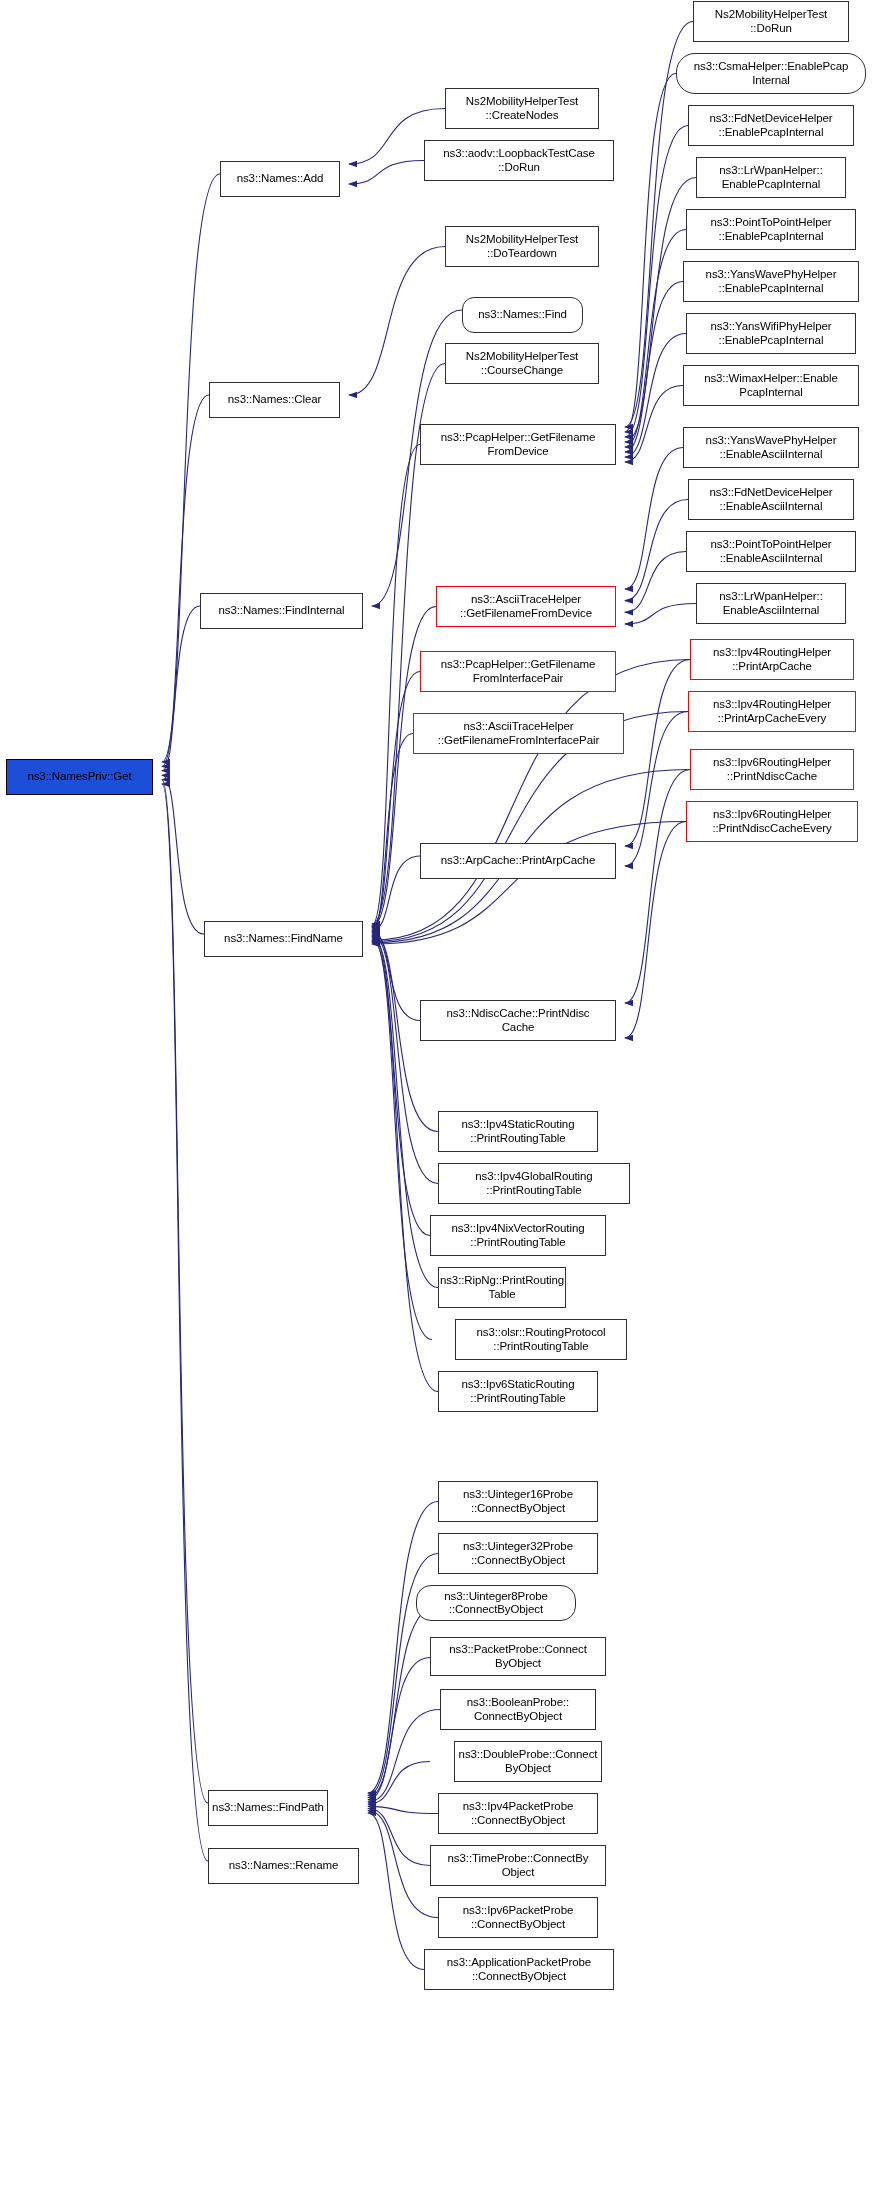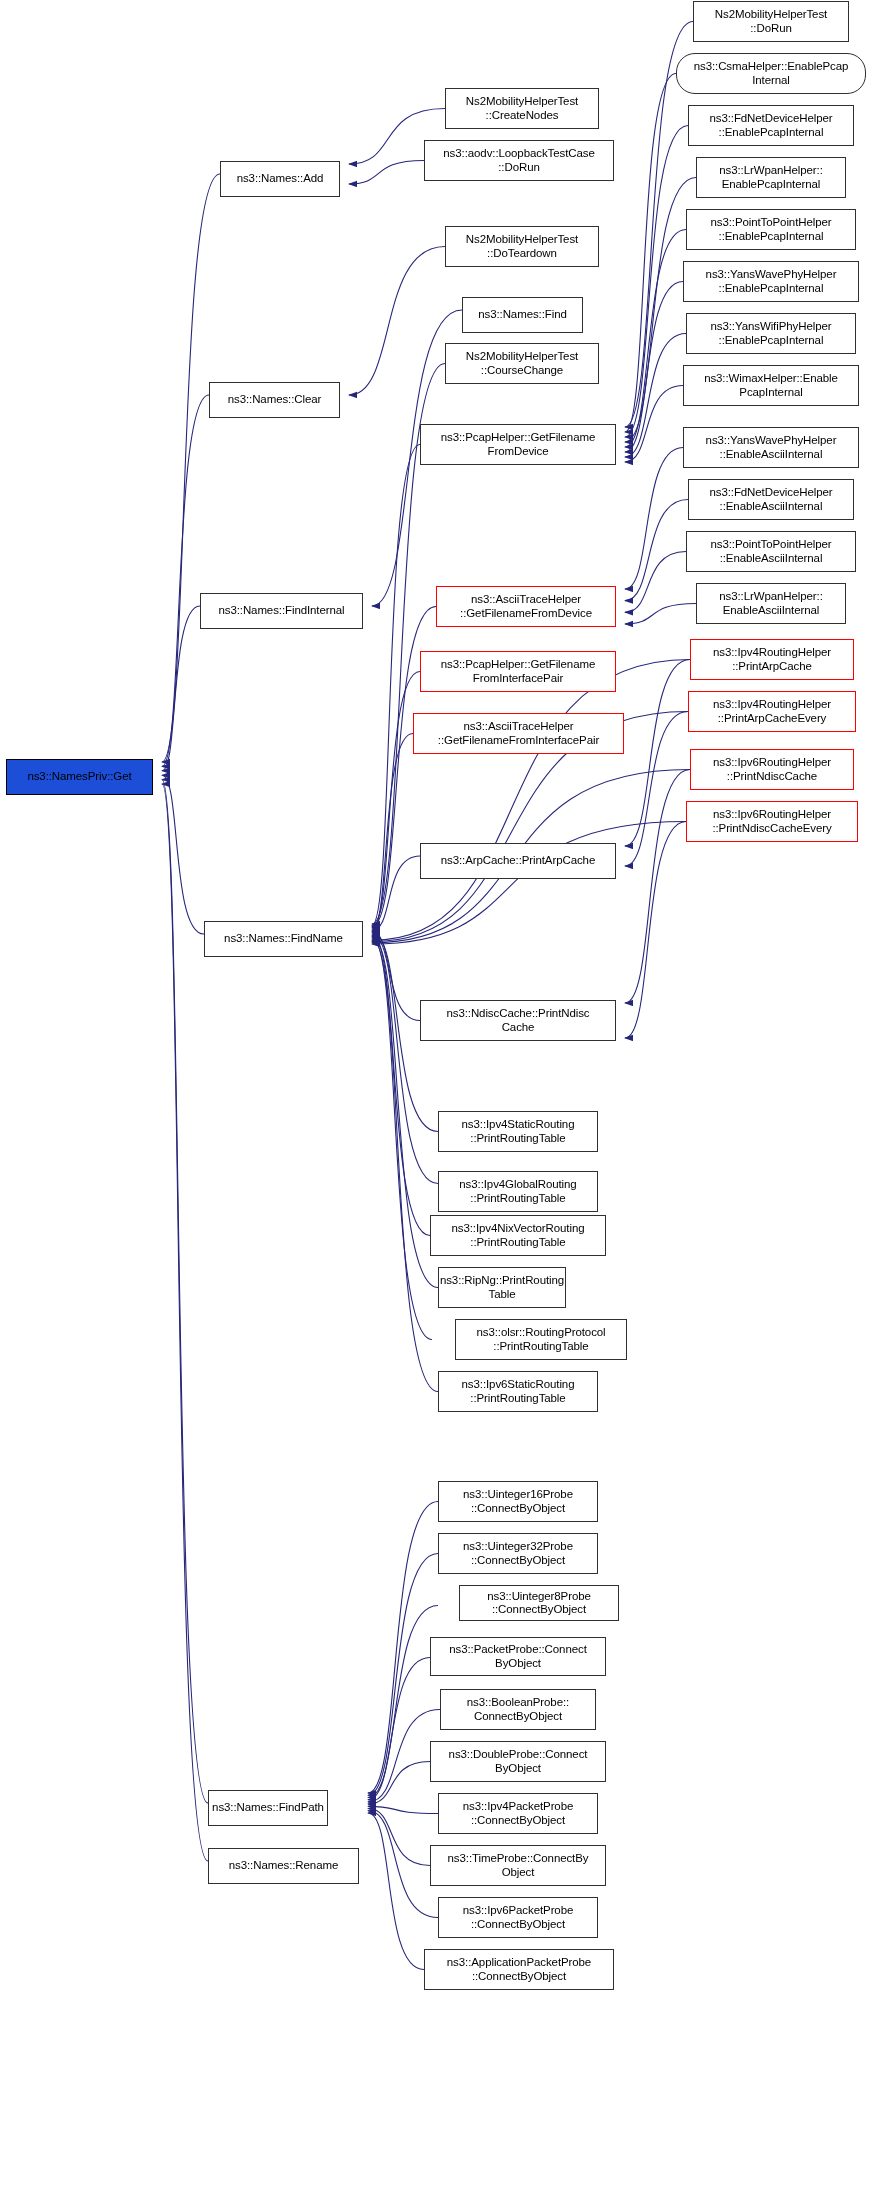--- a/index.html
+++ b/index.html
@@ -122,57 +122,57 @@
       <div class="node" style="left: 200px; top: 593px; width: 163px; height: 26px;">ns3::Names::FindInternal</div>
       <div class="node" style="left: 204px; top: 921px; width: 159px; height: 26px;">ns3::Names::FindName</div>
       <div class="node" style="left: 208px; top: 1790px; width: 120px; height: 26px;">ns3::Names::FindPath</div>
       <div class="node" style="left: 208px; top: 1848px; width: 151px; height: 26px;">ns3::Names::Rename</div>
       <div class="node" style="left: 445px; top: 88px; width: 154px; height: 41px;">Ns2MobilityHelperTest
 ::CreateNodes</div>
       <div class="node" style="left: 424px; top: 140px; width: 190px; height: 41px;">ns3::aodv::LoopbackTestCase
 ::DoRun</div>
       <div class="node" style="left: 445px; top: 226px; width: 154px; height: 41px;">Ns2MobilityHelperTest
 ::DoTeardown</div>
-      <div class="node" style="left: 462px; top: 297px; width: 121px; height: 26px;">ns3::Names::Find</div>
+      <div class="node" style="left: 462px; top: 297px; width: 121px; height: 26px; border-radius: 12px;">ns3::Names::Find</div>
       <div class="node" style="left: 445px; top: 343px; width: 154px; height: 41px;">Ns2MobilityHelperTest
 ::CourseChange</div>
       <div class="node" style="left: 420px; top: 424px; width: 196px; height: 41px;">ns3::PcapHelper::GetFilename
 FromDevice</div>
       <div class="node red" style="left: 436px; top: 586px; width: 180px; height: 41px;">ns3::AsciiTraceHelper
 ::GetFilenameFromDevice</div>
       <div class="node red" style="left: 420px; top: 651px; width: 196px; height: 41px;">ns3::PcapHelper::GetFilename
 FromInterfacePair</div>
       <div class="node red" style="left: 413px; top: 713px; width: 211px; height: 41px;">ns3::AsciiTraceHelper
 ::GetFilenameFromInterfacePair</div>
       <div class="node" style="left: 420px; top: 843px; width: 196px; height: 26px;">ns3::ArpCache::PrintArpCache</div>
       <div class="node" style="left: 420px; top: 1000px; width: 196px; height: 41px;">ns3::NdiscCache::PrintNdisc
 Cache</div>
       <div class="node" style="left: 438px; top: 1111px; width: 160px; height: 41px;">ns3::Ipv4StaticRouting
 ::PrintRoutingTable</div>
-      <div class="node" style="left: 438px; top: 1163px; width: 160px; height: 41px; margin-top: 8px;">ns3::Ipv4GlobalRouting
+      <div class="node" style="left: 438px; top: 1163px; width: 192px; height: 41px;">ns3::Ipv4GlobalRouting
 ::PrintRoutingTable</div>
       <div class="node" style="left: 430px; top: 1215px; width: 176px; height: 41px;">ns3::Ipv4NixVectorRouting
 ::PrintRoutingTable</div>
       <div class="node" style="left: 438px; top: 1267px; width: 128px; height: 41px;">ns3::RipNg::PrintRouting
 Table</div>
       <div class="node" style="left: 432px; top: 1319px; width: 172px; height: 41px; margin-left: 23px;">ns3::olsr::RoutingProtocol
 ::PrintRoutingTable</div>
       <div class="node" style="left: 438px; top: 1371px; width: 160px; height: 41px;">ns3::Ipv6StaticRouting
 ::PrintRoutingTable</div>
       <div class="node" style="left: 438px; top: 1481px; width: 160px; height: 41px;">ns3::Uinteger16Probe
 ::ConnectByObject</div>
       <div class="node" style="left: 438px; top: 1533px; width: 160px; height: 41px;">ns3::Uinteger32Probe
 ::ConnectByObject</div>
-      <div class="node" style="left: 459px; top: 1585px; width: 160px; height: 26px;">ns3::Uinteger8Probe
+      <div class="node" style="left: 416px; top: 1585px; width: 160px; height: 26px; border-radius: 15px;">ns3::Uinteger8Probe
 ::ConnectByObject</div>
       <div class="node" style="left: 430px; top: 1637px; width: 176px; height: 39px;">ns3::PacketProbe::Connect
 ByObject</div>
       <div class="node" style="left: 440px; top: 1689px; width: 156px; height: 41px;">ns3::BooleanProbe::
 ConnectByObject</div>
-      <div class="node" style="left: 430px; top: 1741px; width: 176px; height: 41px;">ns3::DoubleProbe::Connect
+      <div class="node" style="left: 454px; top: 1741px; width: 148px; height: 41px;">ns3::DoubleProbe::Connect
 ByObject</div>
       <div class="node" style="left: 438px; top: 1793px; width: 160px; height: 41px;">ns3::Ipv4PacketProbe
 ::ConnectByObject</div>
       <div class="node" style="left: 430px; top: 1845px; width: 176px; height: 41px;">ns3::TimeProbe::ConnectBy
 Object</div>
       <div class="node" style="left: 438px; top: 1897px; width: 160px; height: 41px;">ns3::Ipv6PacketProbe
 ::ConnectByObject</div>
       <div class="node" style="left: 424px; top: 1949px; width: 190px; height: 41px;">ns3::ApplicationPacketProbe
 ::ConnectByObject</div>
       <div class="node" style="left: 693px; top: 1px; width: 156px; height: 41px;">Ns2MobilityHelperTest

